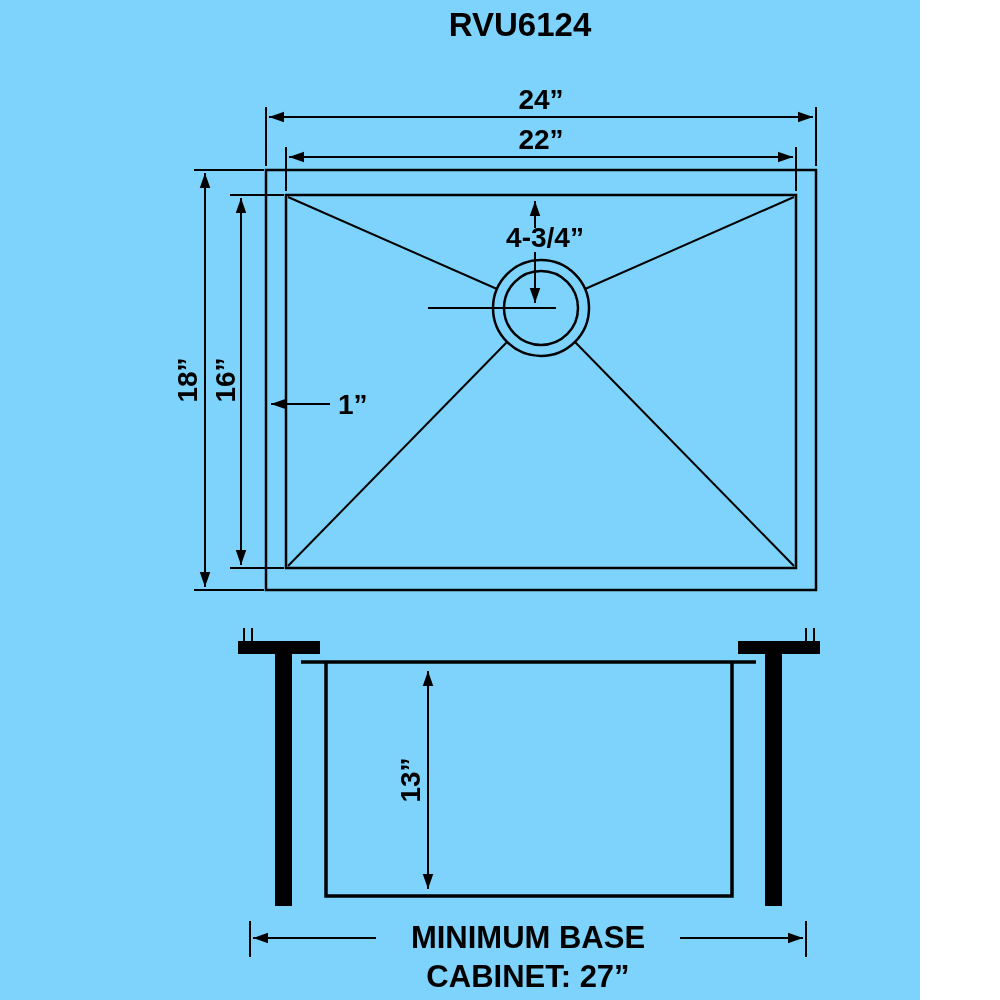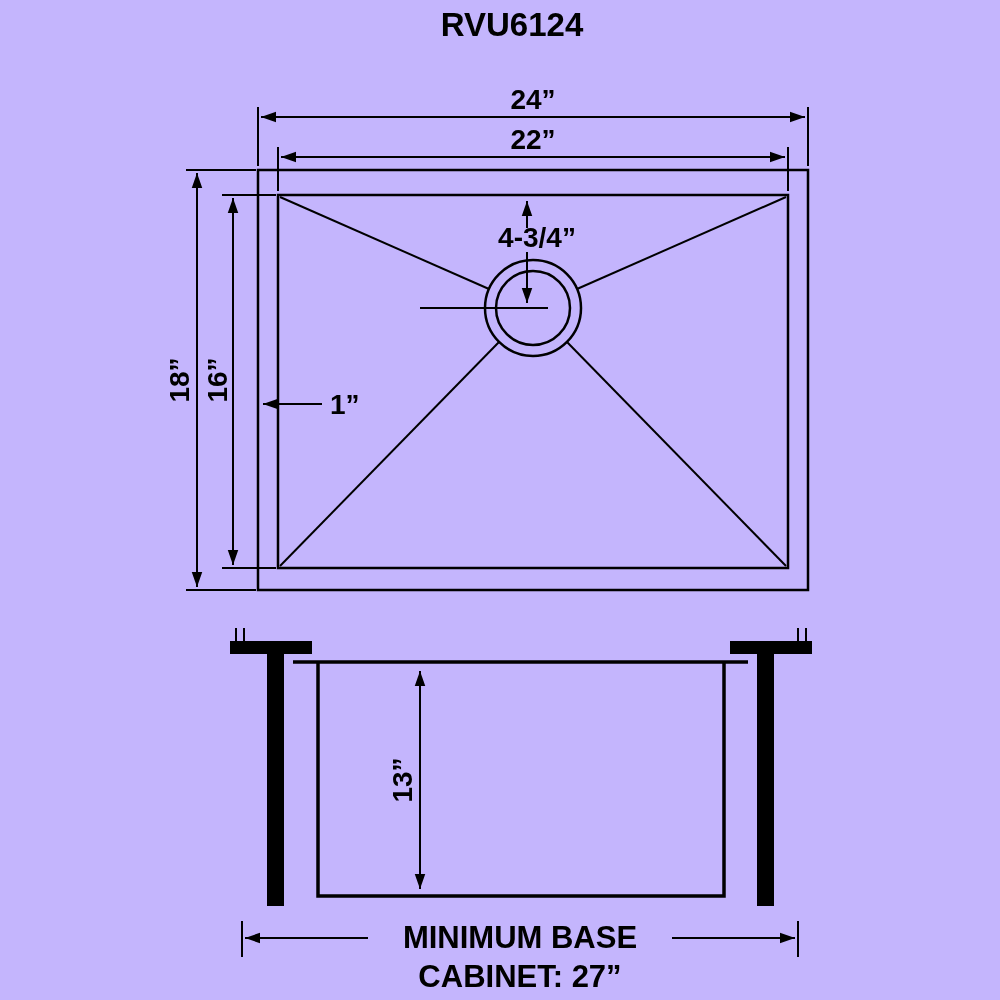--- a/index.html
+++ b/index.html
@@ -1,26 +1,27 @@
 <!DOCTYPE html>
 <html><head>
 <meta charset="utf-8">
 <style>
   html, body {
     margin: 0;
     padding: 0;
     background: #ffffff;
   }
   .page {
-    width: 1000px;
+    width: 912px;
     height: 1000px;
     position: relative;
-    background: #c4b5fd;
+    background: #7dd3fc;
     font-family: "Liberation Sans", sans-serif;
     overflow: hidden;
+    padding-left: 8px;
   }
   svg { display: block; }
   text {
     fill: #000000;
     font-family: "Liberation Sans", sans-serif;
     font-weight: bold;
   }
   .t-title { font-size: 33px; }
   .t-dim   { font-size: 28px; }
   .t-big   { font-size: 31px; }

